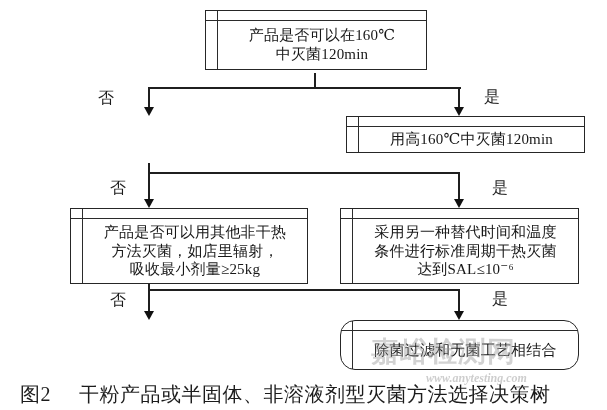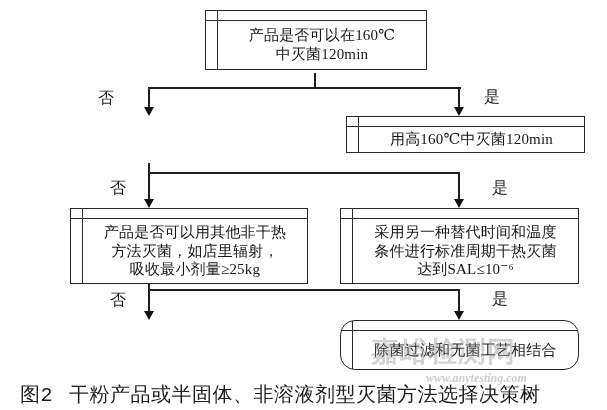--- a/index.html
+++ b/index.html
@@ -42,21 +42,21 @@
   }
   .branch{
     position:absolute;font-size:16px;color:#1c1c1c;z-index:2;
     line-height:1;
   }
   .caption{
     position:absolute;left:20px;top:381px;
     font-size:20px;color:#1c1c1c;letter-spacing:0.5px;
     white-space:nowrap;z-index:4;
   }
-  .caption .tag{margin-right:16px;font-family:Liberation Mono, monospace;}
+  .caption .tag{margin-right:28px;}
   .wm-main{
     position:absolute;left:371px;top:333px;
     font-size:28px;font-weight:bold;letter-spacing:1px;
     color:rgba(148,148,148,0.42);
     z-index:3;white-space:nowrap;
   }
   .wm-sub{
     position:absolute;left:426px;top:371px;
     font-size:12px;font-style:italic;
     color:rgba(150,150,150,0.48);

